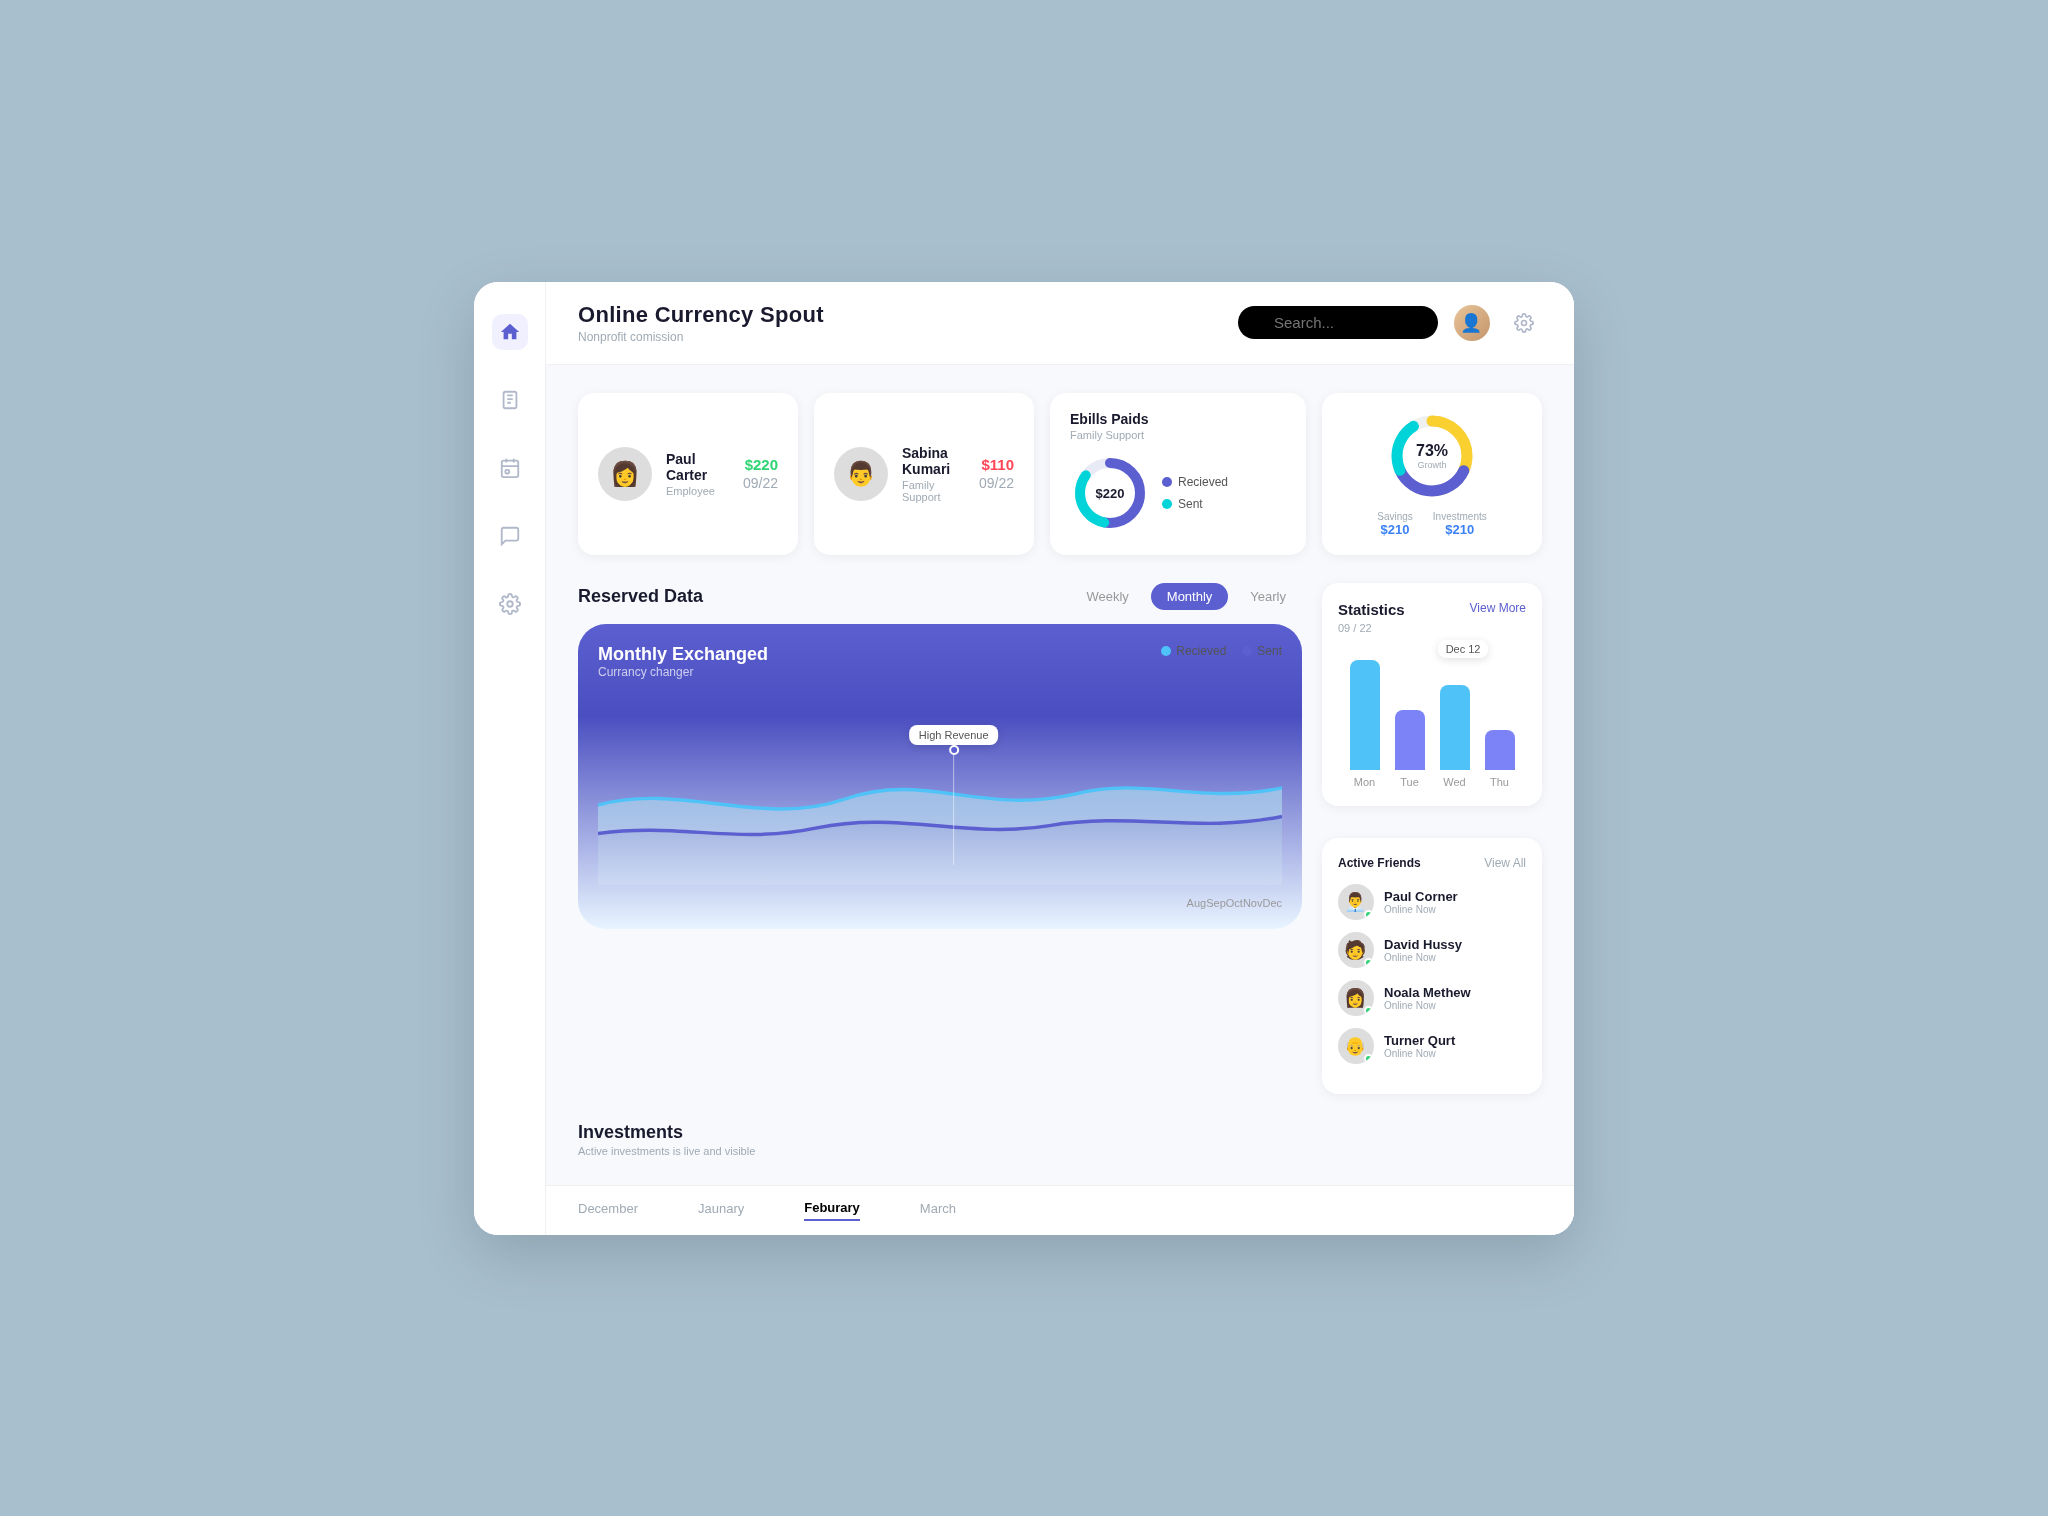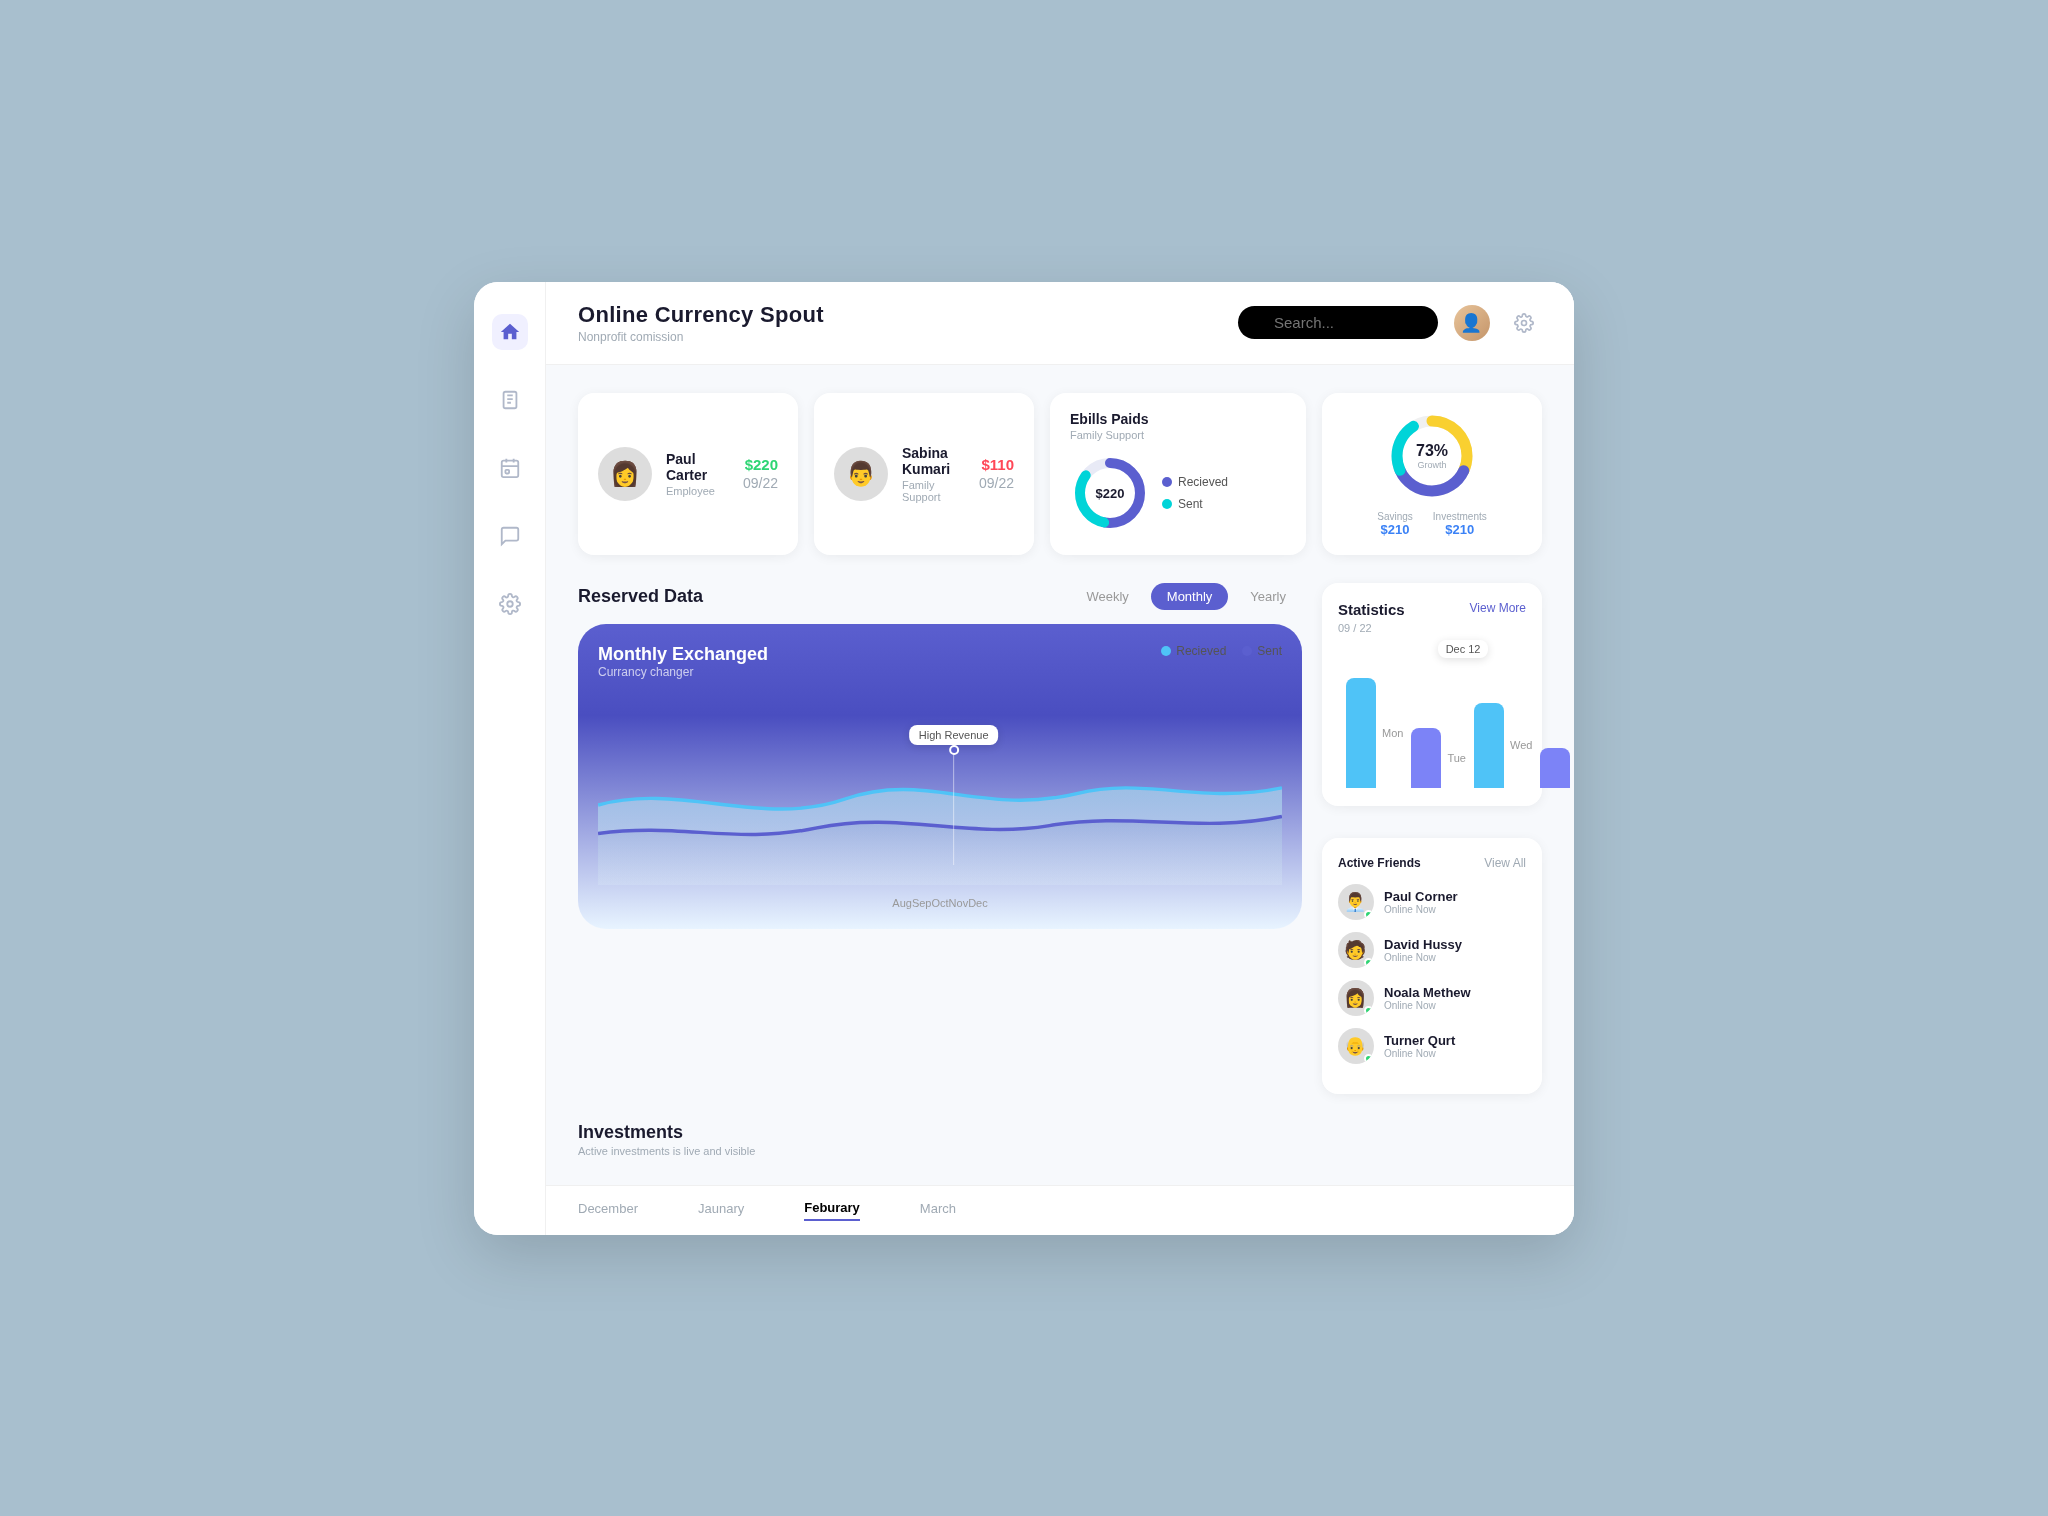--- a/index.html
+++ b/index.html
@@ -296,21 +296,21 @@
       justify-content: space-between;
       align-items: flex-start;
       margin-bottom: 16px;
     }
     .chart-svg-area {
       width: 100%;
       height: 160px;
     }
     .chart-x-labels {
       display: flex;
-      justify-content: center;
+      justify-content: flex-end;
       padding: 8px 0 0;
     }
     .chart-x-label { font-size: 11px; color: #999; }
 
     
     .chart-tooltip {
       background: #fff;
       border-radius: 8px;
       padding: 4px 10px;
       font-size: 11px;
@@ -339,21 +339,21 @@
 
     
     .bar-chart {
       display: flex;
       align-items: flex-end;
       justify-content: space-around;
       height: 140px;
       padding: 0 8px;
       gap: 8px;
     }
-    .bar-col { display: flex; flex-direction: row; align-items: center; gap: 6px; }
+    .bar-col { display: flex; flex-direction: column; align-items: center; gap: 6px; }
     .bar {
       width: 30px;
       border-radius: 8px 8px 0 0;
       background: #5bc8f5;
     }
     .bar.tall { height: 110px; background: #4fc3f7; }
     .bar.short { height: 60px; background: #7c83f7; }
     .bar.medium { height: 85px; background: #4fc3f7; }
     .bar.xshort { height: 40px; background: #7c83f7; }
     .bar-label { font-size: 11px; color: #999; }

